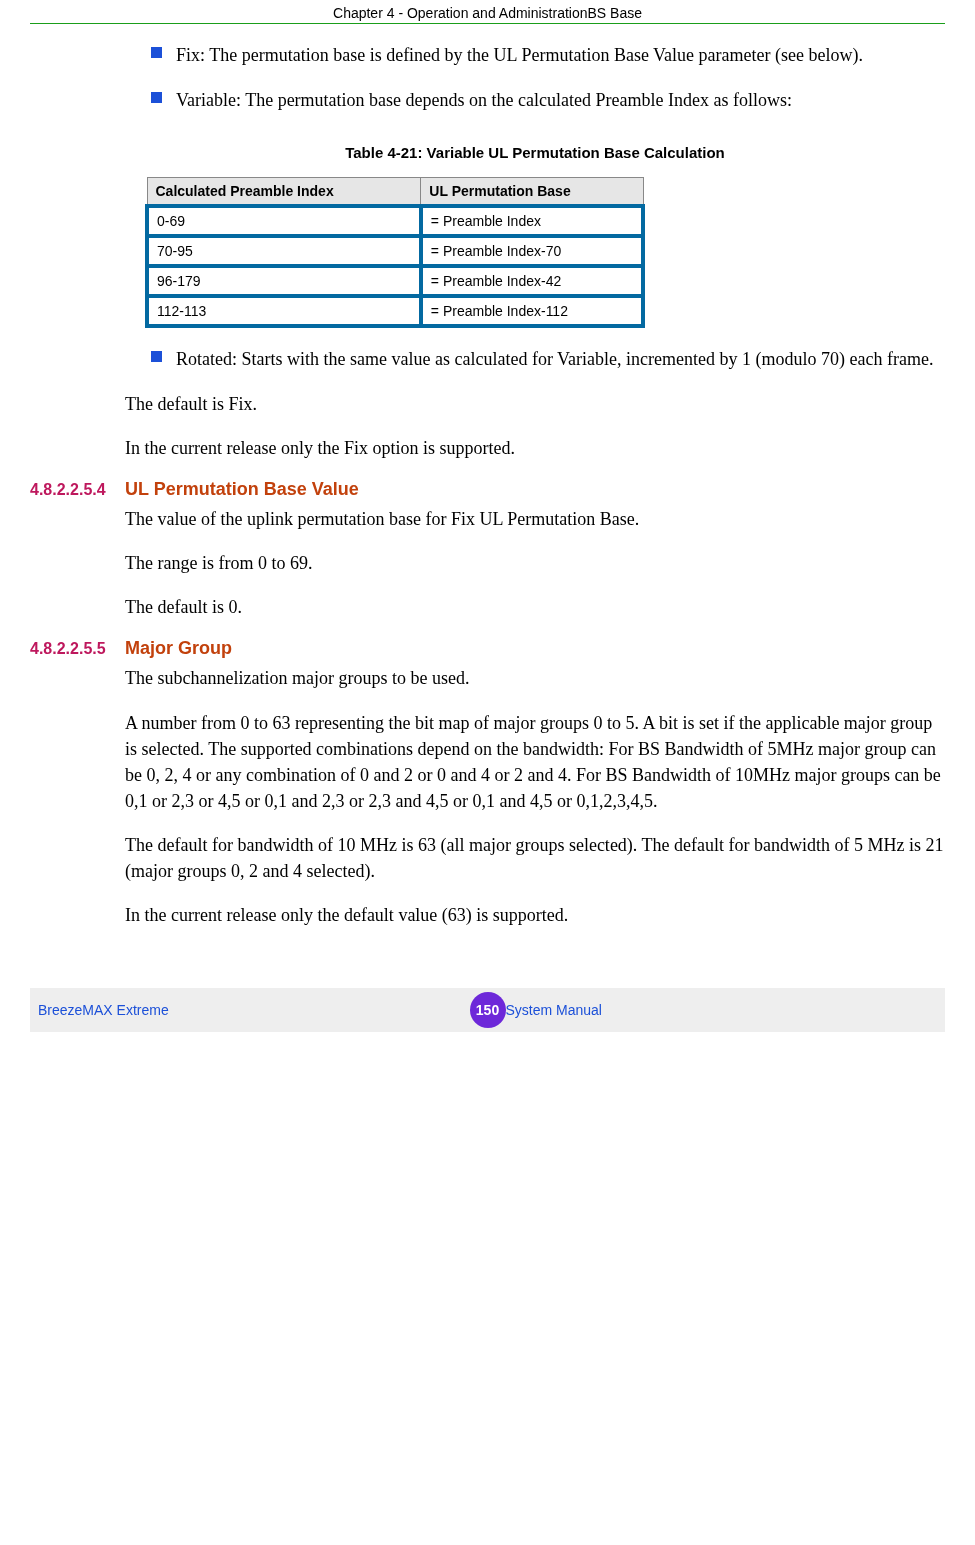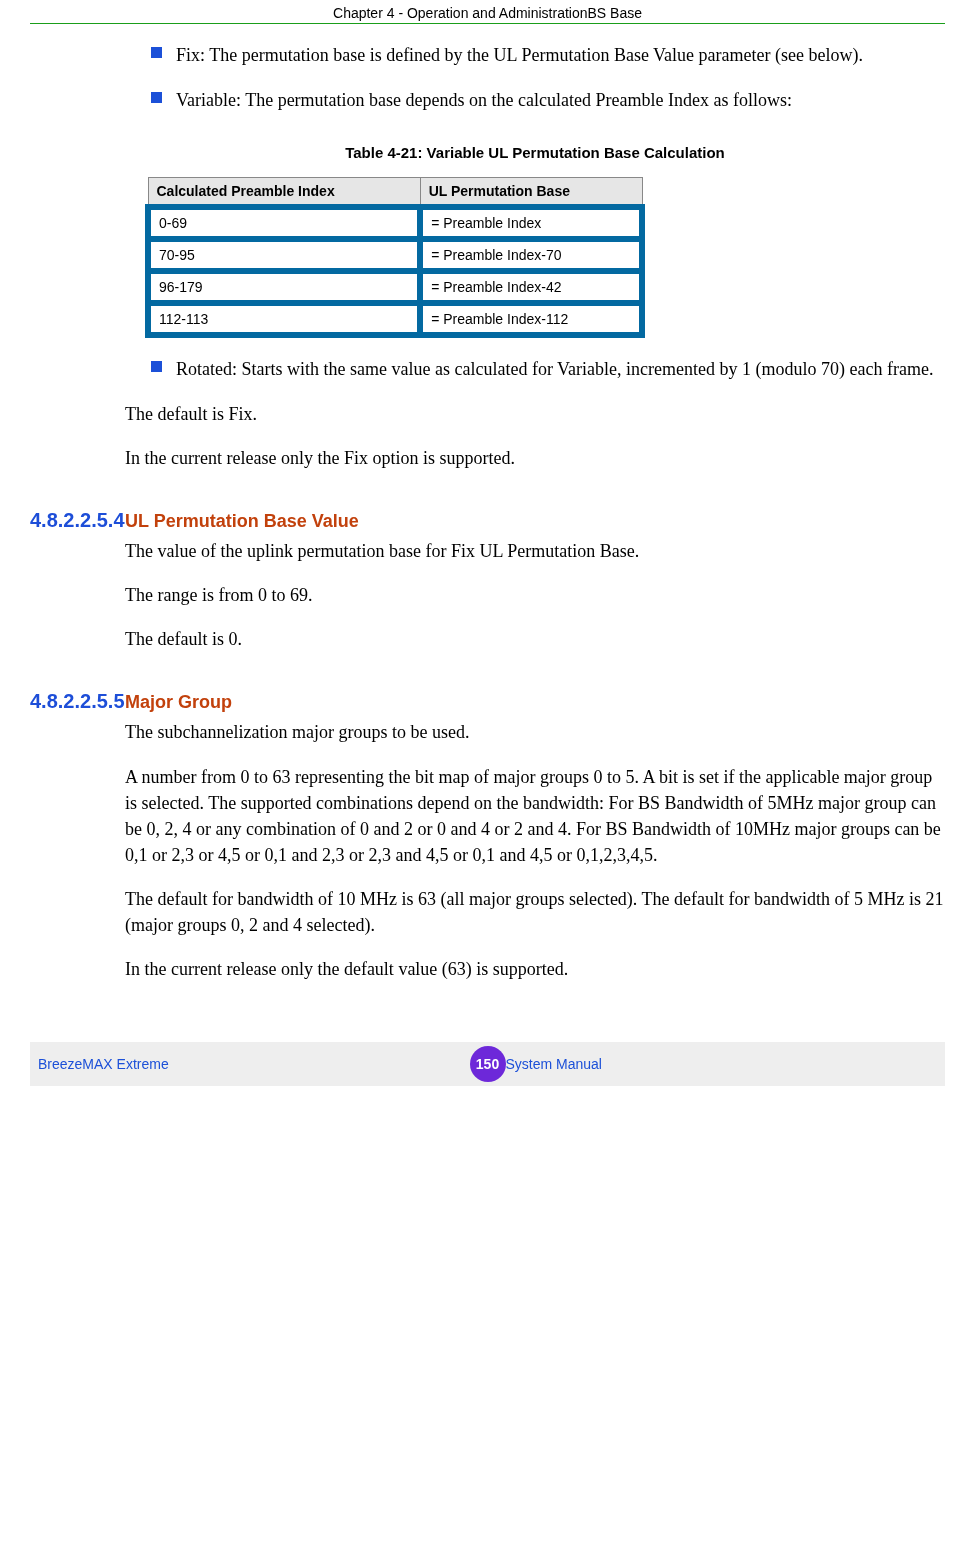--- a/index.html
+++ b/index.html
@@ -58,42 +58,41 @@
     font-size: 14px;
   }
   table.data-table th {
     background: #e6e6e6;
     border: 1px solid #888;
     text-align: left;
     padding: 5px 8px;
     font-weight: bold;
   }
   table.data-table td {
-    border: 6px solid #0369a1;
+    border: 4px solid #0369a1;
     padding: 5px 8px;
   }
   .para {
     font-size: 18px;
     line-height: 1.45;
     margin: 18px 0;
   }
   .section-row {
     display: flex;
     align-items: baseline;
     margin-top: 16px;
     margin-left: -95px;
   }
   .section-num {
     font-family: Arial, sans-serif;
     font-weight: bold;
-    color: #1d4ed8;
-    font-size: 20px;
+    color: #be185d;
+    font-size: 16px;
     width: 95px;
     flex: 0 0 95px;
-    margin-top: 20px;
   }
   .section-title {
     font-family: Arial, sans-serif;
     font-weight: bold;
     color: #c2410c;
     font-size: 18px;
   }
   .footer {
     display: flex;
     align-items: center;

